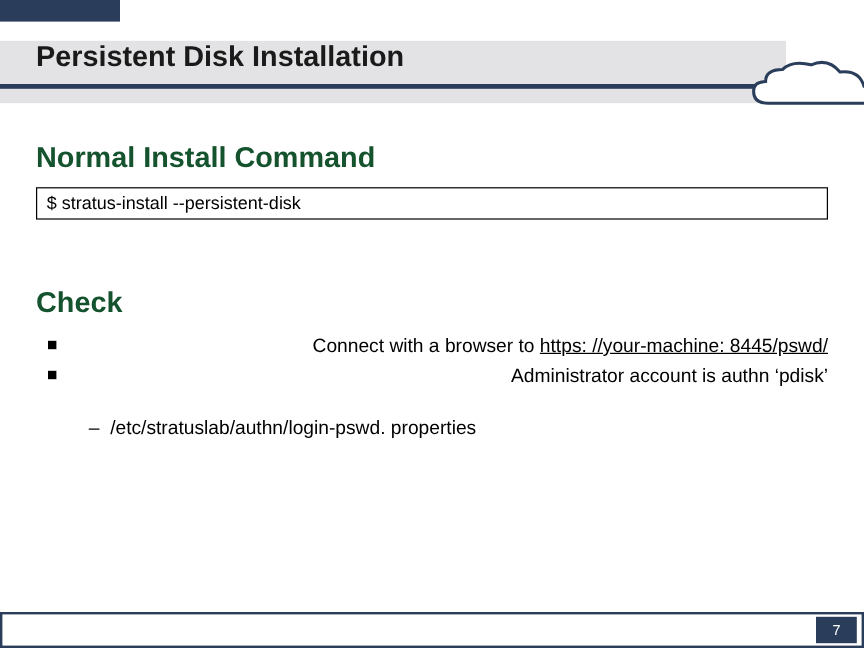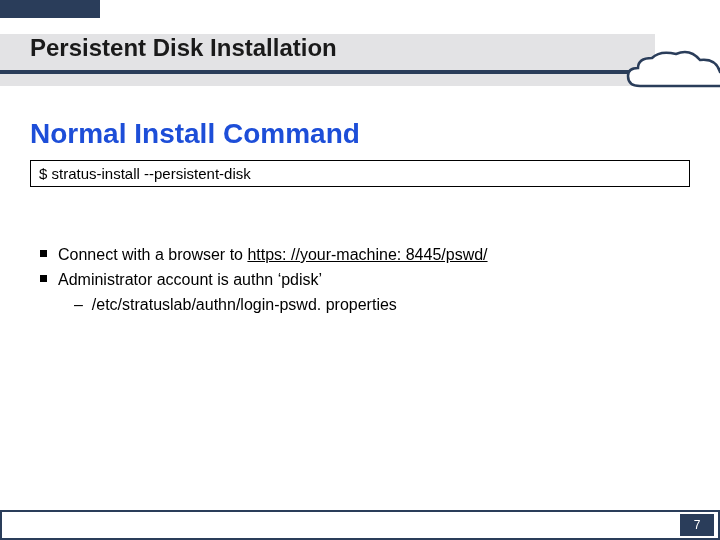--- a/index.html
+++ b/index.html
@@ -4,27 +4,27 @@
 <style>
   * { box-sizing: border-box; margin: 0; padding: 0; }
   html, body { width: 720px; height: 540px; font-family: Arial, Helvetica, sans-serif; background: #fff; overflow: hidden; }
   .slide { position: relative; width: 720px; height: 540px; }
   .top-cap { position: absolute; left: 0; top: 0; width: 100px; height: 18px; background: #2a3d5a; }
   .title-band { position: absolute; left: 0; top: 18px; width: 655px; height: 52px; background: #e3e3e5; display: flex; padding-left: 30px; margin-top: 16px; }
   .title-band h1 { font-size: 24px; font-weight: bold; color: #1a1a1a; }
   .under-rule { position: absolute; left: 0; top: 70px; width: 720px; height: 4px; background: #2a3d5a; }
   .cloud { position: absolute; right: -10px; top: 48px; }
   .content { position: absolute; left: 30px; top: 118px; width: 660px; }
-  .section-h { font-size: 28px; font-weight: bold; color: #1d4ed8; margin-bottom: 10px; }
+  .section-h { font-size: 24px; font-weight: bold; color: #14532d; margin-bottom: 10px; }
   .cmdbox { border: 1.5px solid #000; width: 660px; padding: 4px 8px; font-size: 15px; font-family: Arial, Helvetica, sans-serif; }
   .check-block { margin-top: 56px; }
   .bullets { margin-top: 8px; padding-left: 10px; font-size: 16px; line-height: 1.55; }
-  .bullets .row { display: flex; gap: 11px; }
+  .bullets .row { display: flex; gap: 11px; justify-content: space-between; }
   .sq { width: 7px; height: 7px; background: #000; margin-top: 7px; flex-shrink: 0; }
-  .dash-row { padding-left: 34px; }
+  .dash-row { padding-left: 34px; margin-top: 19px; }
   a.link { color: #000; text-decoration: underline; }
   .footer-bar { position: absolute; left: 0; bottom: 0; width: 720px; height: 30px; background: #2a3d5a; }
   .footer-inner { position: absolute; left: 2px; bottom: 2px; width: 716px; height: 26px; background: #fff; }
   .pagenum { position: absolute; right: 6px; bottom: 4px; width: 34px; height: 22px; background: #2a3d5a; color: #fff; font-size: 12px; display: flex; align-items: center; justify-content: center; }
 </style>
 </head>
 <body>
 
 <div class="slide">
   <div class="top-cap"></div>
@@ -37,20 +37,21 @@
     <path d="M20 38 Q8 38 8 28 Q8 20 18 20 Q18 10 32 10 Q40 2 56 6 Q70 0 80 12 Q96 10 100 24 Q110 28 102 38 Z" fill="#ffffff" stroke="#2a3d5a" stroke-width="2.5"></path>
   </svg>
 
   <div class="content">
     <div class="section-h">Normal Install Command</div>
     <div class="cmdbox">
       <span>$ stratus-install --persistent-disk</span>
     </div>
 
     <div class="check-block">
+      <div class="section-h">Check</div>
       <div class="bullets">
         <div class="row">
           <div class="sq"></div>
           <div>
             <span>Connect with a browser to </span><a href="#" class="link">https: //your-machine: 8445/pswd/</a>
           </div>
         </div>
         <div class="row">
           <div class="sq"></div>
           <div>Administrator account is authn ‘pdisk’</div>

